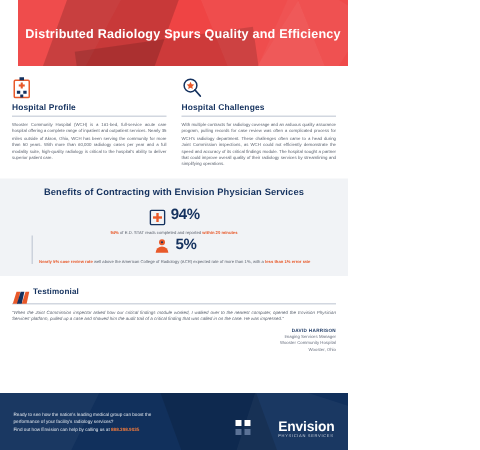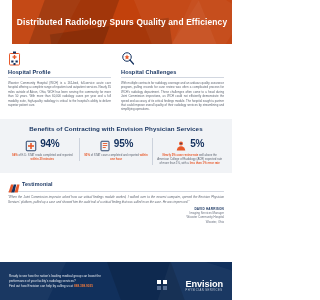--- a/index.html
+++ b/index.html
@@ -9,21 +9,21 @@
     background:#ffffff;
     width:232px; height:300px;
     overflow:hidden;
     position:relative;
   }
 
   
   .header {
     position:relative;
     height:44px;
-    background:#c2410c;
+    background:#ef4444;
     overflow:hidden;
     display:flex; align-items:center; justify-content:center;margin-left:12px;
   }
   .hdr-shape { position:absolute; background:rgba(255,255,255,0.05); }
   .hs1 { width:90px; height:90px; left:-30px; top:-40px; transform:rotate(28deg); background:rgba(255,255,255,0.045); }
   .hs2 { width:70px; height:120px; left:24px; top:-30px; transform:rotate(20deg); background:rgba(0,0,0,0.16); }
   .hs3 { width:60px; height:110px; right:28px; top:-36px; transform:rotate(-22deg); background:rgba(255,255,255,0.05); }
   .hs4 { width:88px; height:100px; right:-34px; top:-10px; transform:rotate(24deg); background:rgba(255,255,255,0.035); }
   .hs5 { width:120px; height:40px; left:40px; bottom:-22px; transform:rotate(-8deg); background:rgba(0,0,0,0.14); }
   .hs6 { width:46px; height:80px; right:4px; bottom:-30px; transform:rotate(32deg); background:rgba(255,255,255,0.04); }
@@ -69,21 +69,21 @@
     margin-top:3px;
   }
   .ben-h {
     text-align:center;
     color:#14315e;
     font-size:6.2px;
     font-weight:bold;
     margin-bottom:6px;
     letter-spacing:0.1px;
   }
-  .stats { display:flex; align-items:flex-start; }
+  .stats { display:flex; align-items:center;flex-direction:column; }
   .stat {
     flex:1;
     padding:0 4px;
     text-align:center;
     position:relative;
   }
   .stat + .stat { border-left:0.6px solid #ccd2dc; }
   .stat-top {
     display:flex; align-items:center; justify-content:center;
     gap:3px; margin-bottom:3px;
@@ -197,34 +197,20 @@
             <rect x="2.5" y="2.5" width="19" height="19" rx="1.5" fill="none" stroke="#14315e" stroke-width="1.8"></rect>
             <rect x="10.4" y="6" width="3.2" height="12" fill="#e8592a"></rect>
             <rect x="6" y="10.4" width="12" height="3.2" fill="#e8592a"></rect>
           </svg>
         </span>
         <span class="stat-num">94%</span>
       </div>
       <div class="stat-txt"><b>94%</b><span> of E.D. STAT reads completed and reported </span><b>within 20 minutes</b></div>
     </div>
 
-    <div class="stat">
-      <div class="stat-top">
-        <span class="stat-icon">
-          <svg width="12" height="12" viewBox="0 0 24 24">
-            <rect x="4" y="2.5" width="16" height="19" rx="1.5" fill="none" stroke="#14315e" stroke-width="1.8"></rect>
-            <rect x="7.5" y="6" width="9" height="1.8" fill="#e8592a"></rect>
-            <rect x="7.5" y="10" width="9" height="1.8" fill="#e8592a"></rect>
-            <rect x="7.5" y="14" width="6" height="1.8" fill="#e8592a"></rect>
-          </svg>
-        </span>
-        <span class="stat-num">95%</span>
-      </div>
-      <div class="stat-txt"><b>95%</b><span> of STAT cases completed and reported </span><b>within one hour</b></div>
-    </div>
 
 
     <div class="stat">
       <div class="stat-top">
         <span class="stat-icon">
           <svg width="12" height="12" viewBox="0 0 24 24">
             <circle cx="12" cy="7" r="4" fill="#e8592a"></circle>
             <path d="M3.5 21 a8.5 8.5 0 0 1 17 0 Z" fill="#e8592a"></path>
             <circle cx="12" cy="7" r="1.4" fill="#14315e"></circle>
           </svg>

